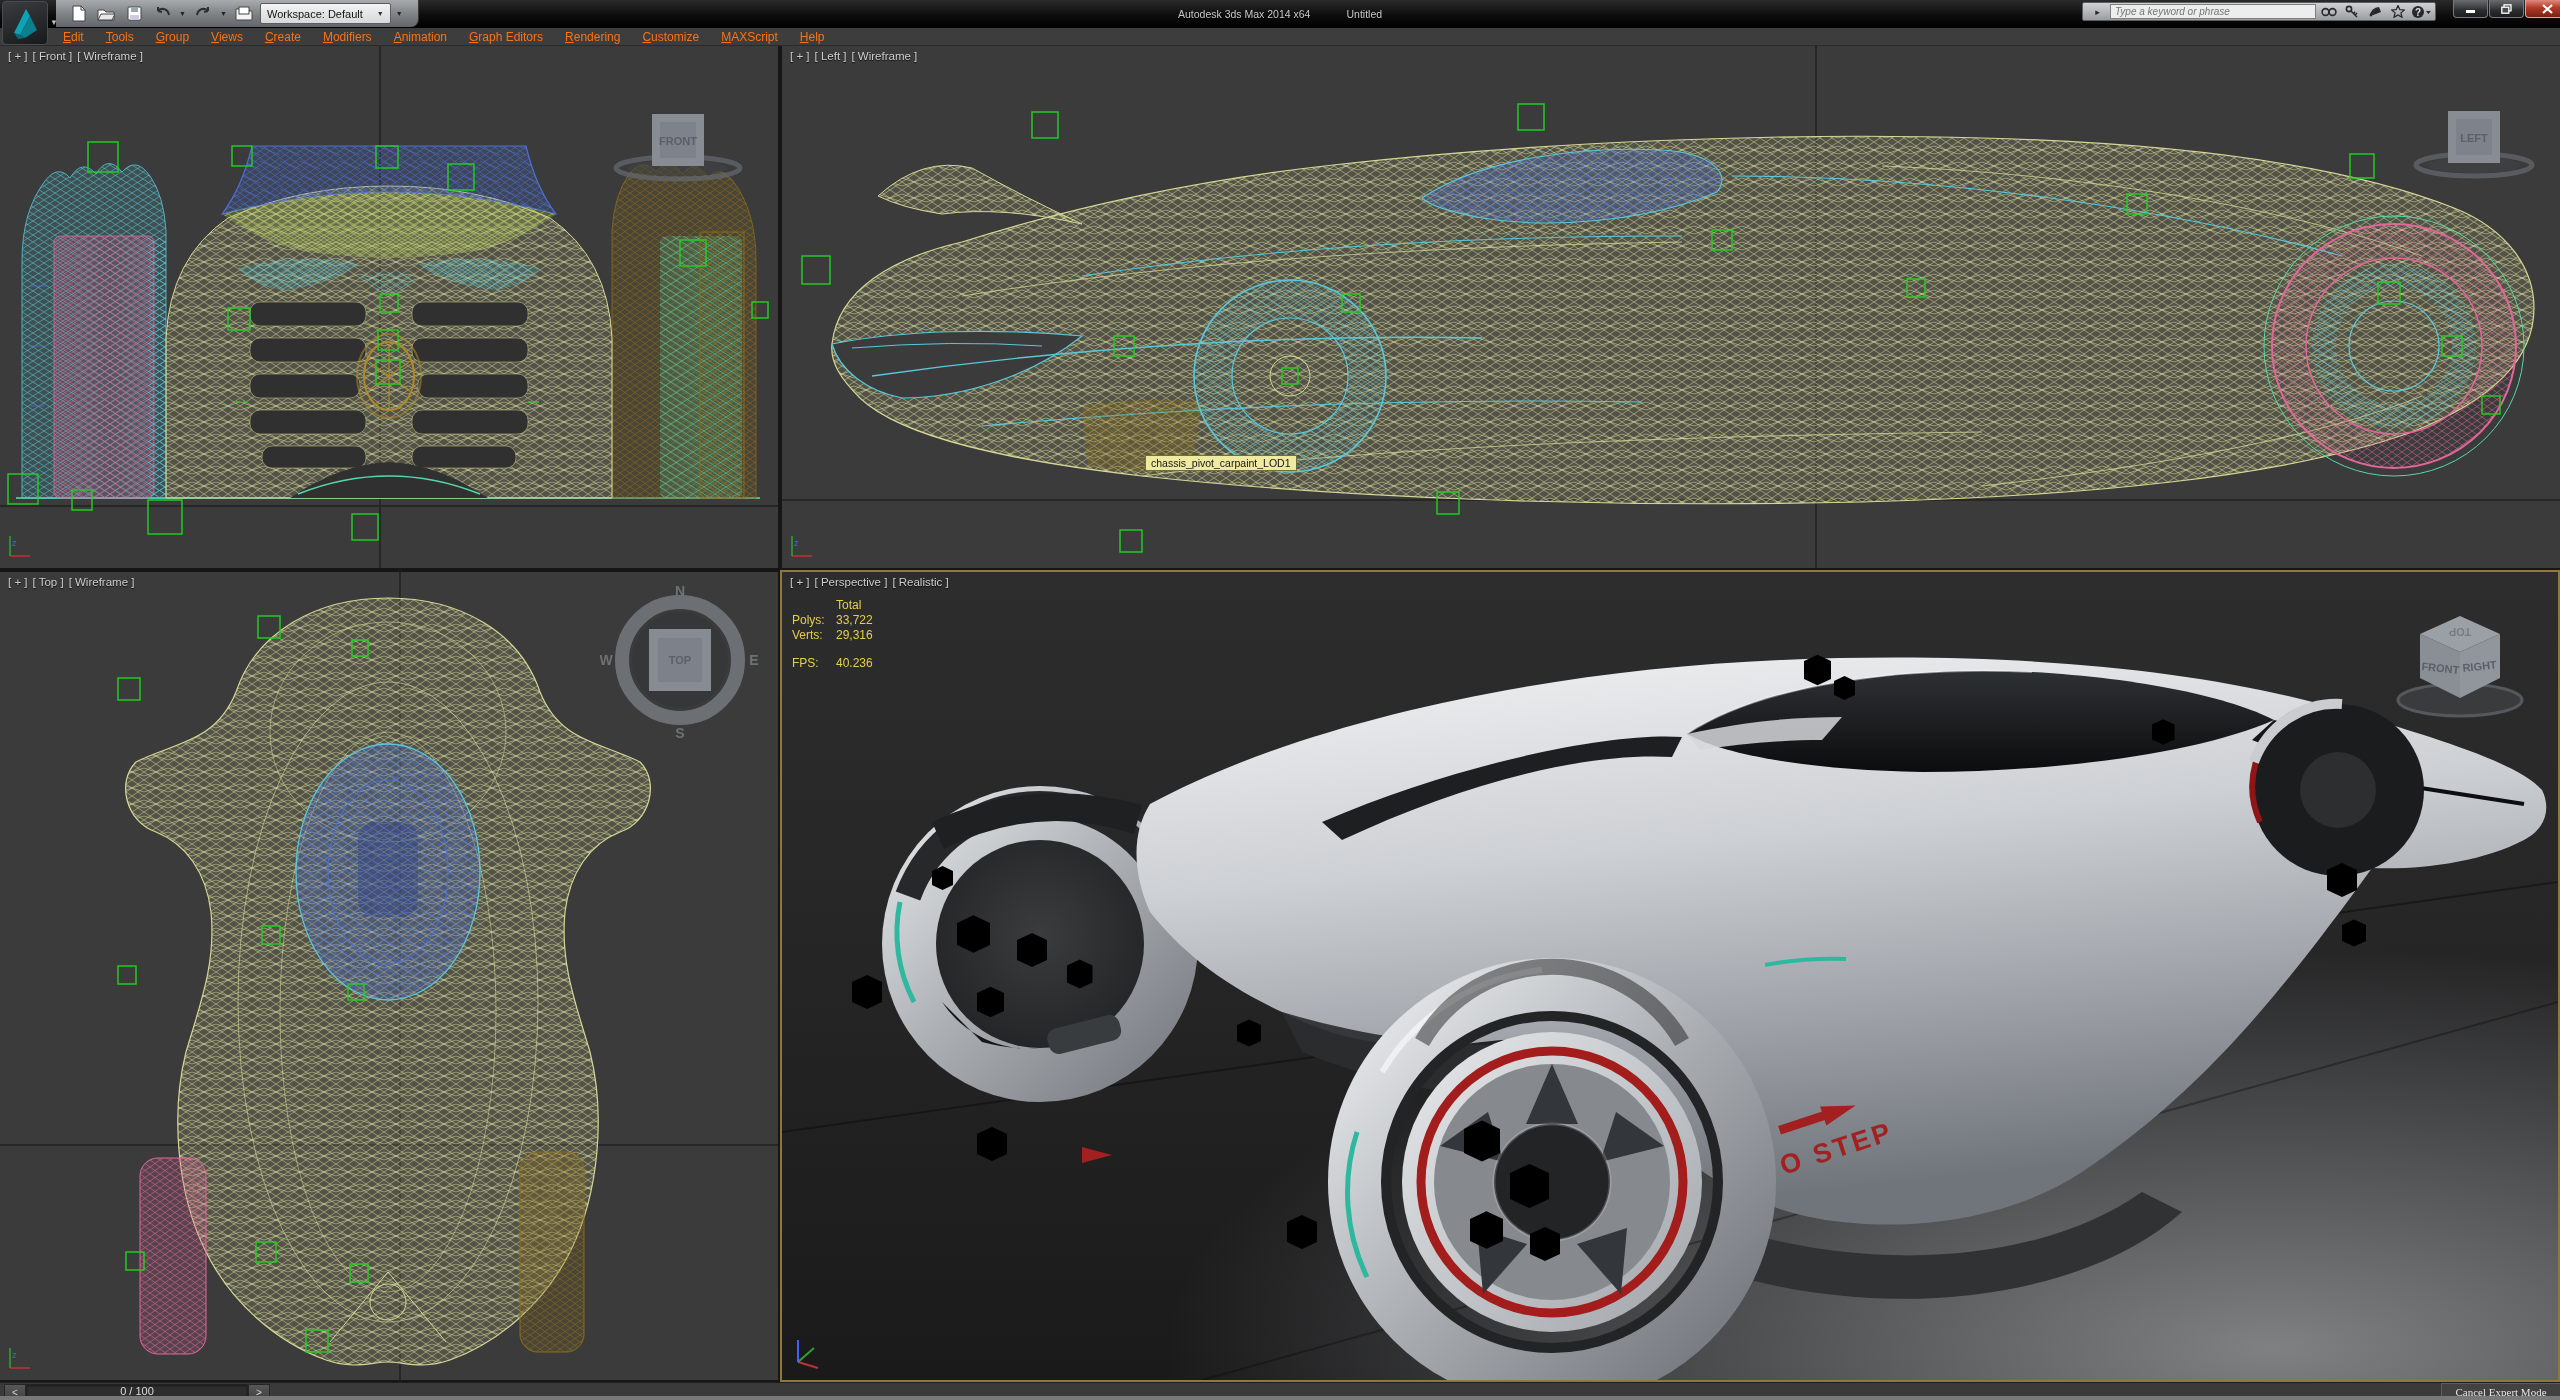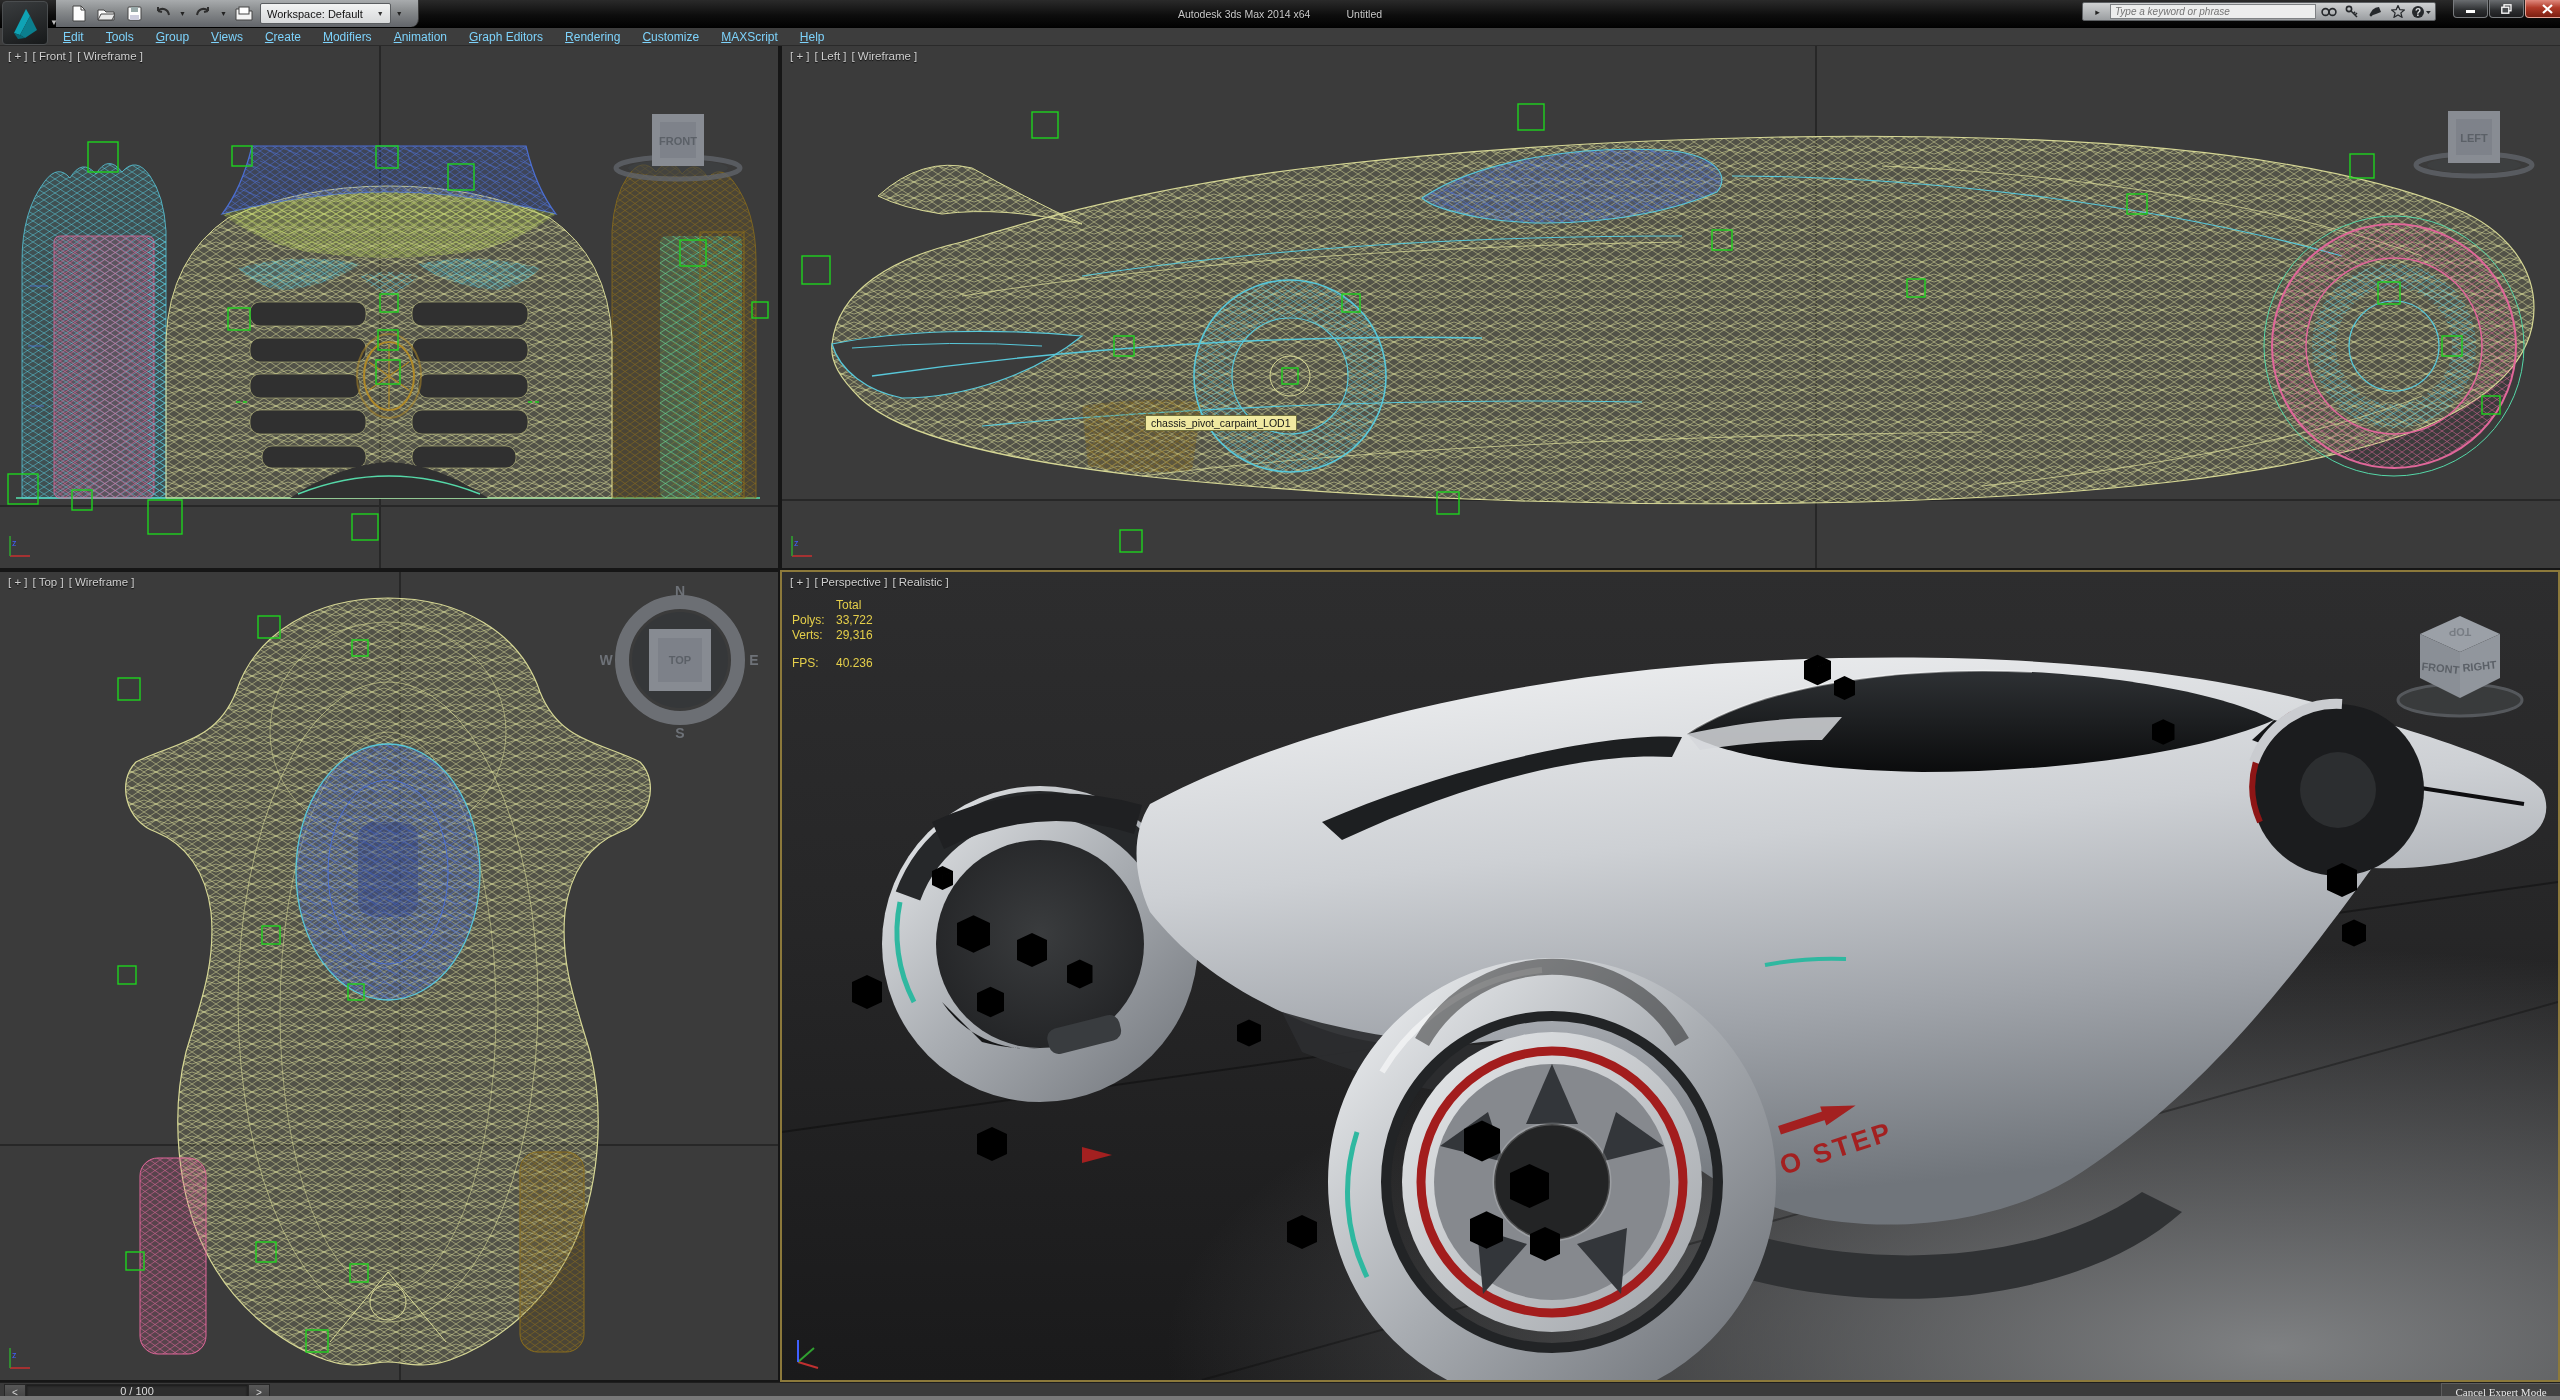--- a/index.html
+++ b/index.html
@@ -29,21 +29,21 @@
   .icbtn{width:21px;height:15px;display:flex;align-items:center;justify-content:center;}
   .winbtns{position:absolute;left:2452px;top:0;display:flex;}
   .wbtn{width:33px;height:17px;margin-left:1px;display:flex;align-items:center;justify-content:center;
     background:linear-gradient(#6a6d70,#2c2e30 60%,#1b1c1e);border:1px solid #787b7e;border-top:none;
     border-radius:0 0 4px 4px;color:#eee;font-size:9px;}
   .wbtn.close{width:42px;background:linear-gradient(#e08a7e,#b03a28 45%,#7c1f12);border-color:#e6a396;}
 
   
   .menubar{position:absolute;left:0;top:28px;width:2560px;height:18px;background:#3d3d3d;
     border-bottom:1px solid #2a2a2a;display:flex;align-items:center;padding-left:52px;box-sizing:border-box;}
-  .menu-item{display:inline-block;color:#7dd3fc;font-size:12px;padding:0 11px;line-height:18px;}
+  .menu-item{display:inline-block;color:#f97316;font-size:12px;padding:0 11px;line-height:18px;}
   .menu-item::first-letter{text-decoration:underline;}
 
   
   .vp{position:absolute;background:var(--c-viewport_bg,#3b3b3b);overflow:hidden;}
   .vp-front{left:0;top:46px;width:778px;height:522px;}
   .vp-left{left:782px;top:46px;width:1778px;height:522px;}
   .vp-top{left:0;top:572px;width:778px;height:808px;}
   .vp-persp{left:780px;top:570px;width:1780px;height:812px;box-sizing:border-box;
     border:2px solid var(--c-gold,#8c793b);
     background:
@@ -61,21 +61,21 @@
   .dimy{fill:rgba(214,215,149,.15);} .dimc{fill:rgba(88,200,218,.15);} .dimb{fill:rgba(76,111,210,.20);}
   .dimp{fill:rgba(224,103,154,.18);} .dimo{fill:rgba(138,109,28,.20);} .dimt{fill:rgba(85,216,168,.16);}
   .dimg{fill:rgba(188,212,92,.22);}
   .oy{stroke:var(--c-yellow,#d6d795);fill:none;} .oc{stroke:var(--c-cyan,#58c8da);fill:none;}
   .ob{stroke:var(--c-blue,#4c6fd2);fill:none;} .op{stroke:var(--c-pink,#e0679a);fill:none;}
   .oo{stroke:var(--c-olive,#8a6d1c);fill:none;} .ot{stroke:var(--c-teal,#55d8a8);fill:none;}
   .gsq{fill:none;stroke:var(--c-green,#1fd31f);stroke-width:1.4;}
   .gridline{stroke:#272727;stroke-width:2;}
 
   .tooltip{position:absolute;background:var(--c-tooltip_bg,#f0e9a0);border:1px solid #6f6f3c;
-    color:#151515;font-size:10.5px;padding:1px 5px;white-space:nowrap;z-index:8;}
+    color:#151515;font-size:10.5px;padding:1px 5px;white-space:nowrap;z-index:8;margin-top:40px;}
 
   .stats{position:absolute;left:10px;top:26px;color:var(--c-stats,#e5cf4a);font-size:12px;line-height:15px;z-index:6;}
   .stats .row{display:flex;} .stats .lbl{width:44px;} .stats .ind{padding-left:44px;}
   .stats .gap{height:13px;}
 
   .viewcube{position:absolute;z-index:6;}
   .vc-face-label{fill:#5b6067;font-weight:bold;font-size:11px;font-family:"Liberation Sans",sans-serif;}
   .compass-letter{fill:#6e7278;font-weight:bold;font-size:14px;font-family:"Liberation Sans",sans-serif;}
 
   .decal-text{fill:var(--c-red,#a32020);font-weight:bold;font-size:27px;letter-spacing:3px;

